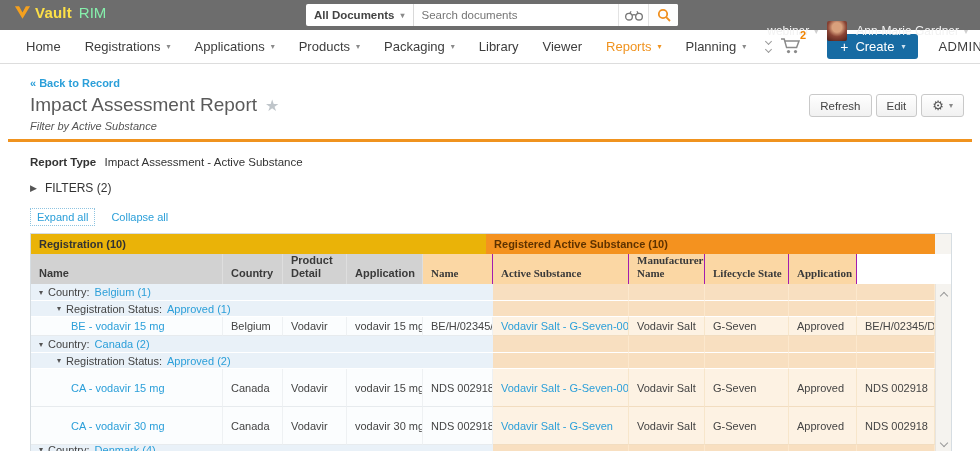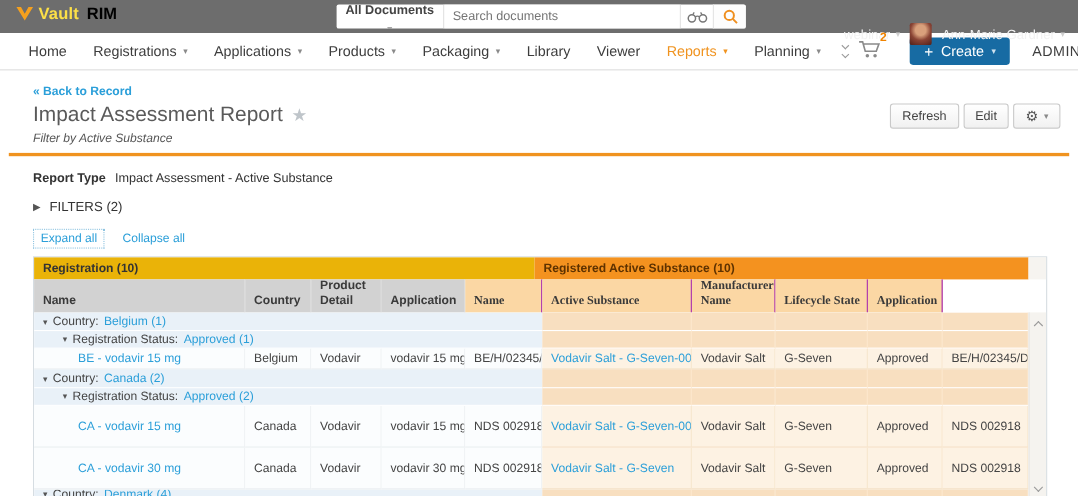--- a/index.html
+++ b/index.html
@@ -3,25 +3,25 @@
 <meta charset="utf-8">
 <style>
   * { box-sizing: border-box; }
   html,body { margin:0; padding:0; width:980px; height:451px; overflow:hidden;
     background:#fff; font-family:"Liberation Sans", sans-serif; }
 
   
   .topbar { position:relative; height:30px; background:var(--header-gray,#6d6d6d); }
   .brand { position:absolute; left:14px; top:4px; display:flex; align-items:center; gap:4px; }
   .brand .vword { color:#fde047; font-size:15px; font-weight:bold; letter-spacing:.2px; }
-  .brand .rword { color:#000000; font-size:15px; font-weight:bold; margin-left:3px; }
+  .brand .rword { color:#86efac; font-size:15px; font-weight:normal; margin-left:3px; }
   .search-wrap { position:absolute; left:306px; top:4px; width:372px; height:22px;
     display:flex; background:#fff; border-radius:2px; overflow:hidden; }
   .scope { display:flex; align-items:center; gap:6px; padding:0 8px; font-size:11.5px; color:#444;
-    border-right:1px solid #d9d9d9; white-space:nowrap; cursor:pointer; font-weight:bold;flex-direction:column;}
+    border-right:1px solid #d9d9d9; white-space:nowrap; cursor:pointer; font-weight:bold;}
   .search-input { flex:1; border:none; outline:none; font-size:11.5px; color:#555; padding:0 8px;
     font-family:"Liberation Sans", sans-serif; }
   .binocs { width:30px; display:flex; align-items:center; justify-content:center; border-left:1px solid #e3e3e3; cursor:pointer;}
   .search-btn { width:30px; display:flex; align-items:center; justify-content:center;
     border:none; border-left:1px solid #e3e3e3; background:#fdfdfd; cursor:pointer; }
   .top-right { position:absolute; right:12px; top:16px; height:30px; display:flex; align-items:center; gap:9px; }
   .top-right .tlabel { color:#f2f2f2; font-size:12px; cursor:pointer; display:flex; align-items:center; gap:5px;}
   .avatar { width:20px; height:20px; border-radius:2px;
     background: radial-gradient(circle at 50% 32%, #d9a07c 0 28%, #8a4435 55%, #55231c 95%); cursor:pointer;}
   .caret { font-size:8px; color:#cfcfcf; }

